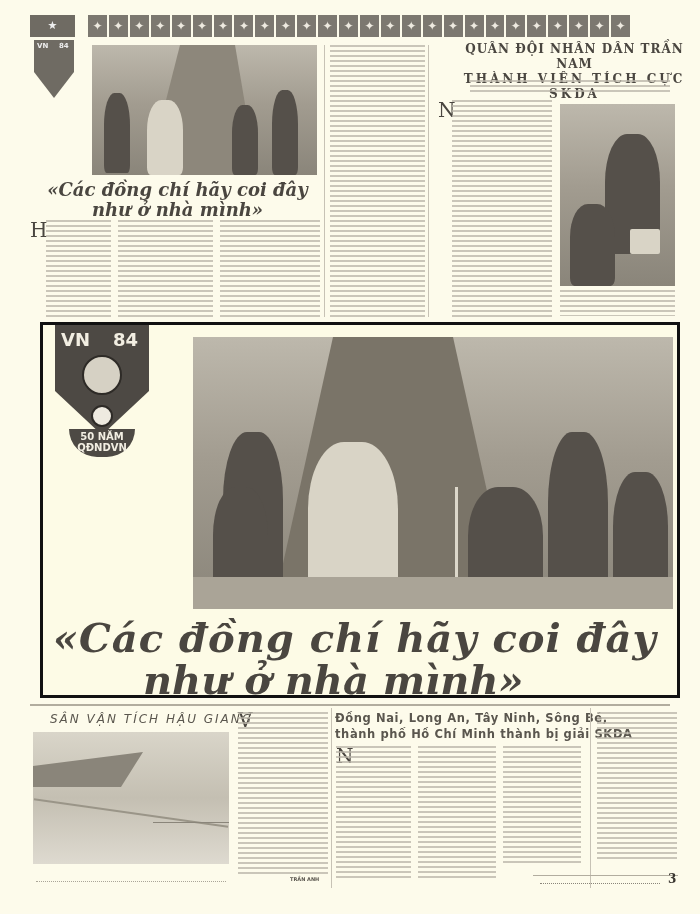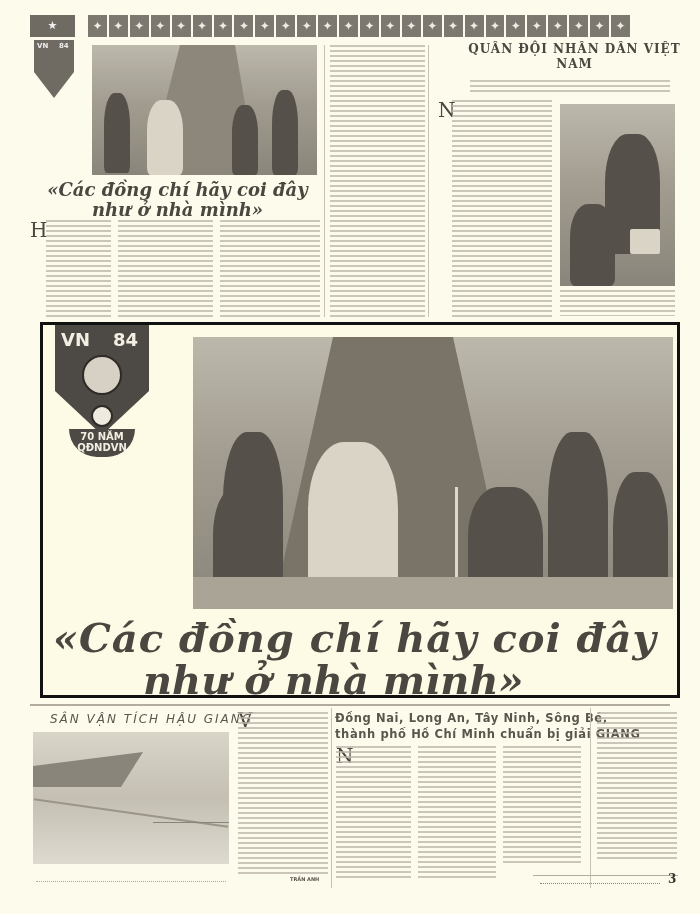--- a/index.html
+++ b/index.html
@@ -100,41 +100,42 @@
 <div class="abs" style="left:30px;top:218px;font-family:'DejaVu Serif',serif;font-size:20px;color:#4a4640;">H</div>
 <div class="abs col" style="left:46px;top:220px;width:65px;height:98px;"></div>
 <div class="abs col" style="left:118px;top:220px;width:95px;height:98px;"></div>
 <div class="abs col" style="left:220px;top:220px;width:100px;height:98px;"></div>
 
 <div class="abs rule-v" style="left:324px;top:45px;height:272px;"></div>
 <div class="abs col" style="left:330px;top:45px;width:95px;height:272px;"></div>
 <div class="abs rule-v" style="left:428px;top:45px;height:272px;"></div>
 
 <div class="abs hl-serif" style="left:452px;top:42px;width:245px;font-size:12px;line-height:15px;text-align:center;">
-  <div>QUÂN ĐỘI NHÂN DÂN VIỆT NAM</div>
+  <div>QUÂN ĐỘI NHÂN DÂN TRẦN NAM</div>
+  <div style="letter-spacing:3px;">THÀNH VIÊN TÍCH CỰC SKDA</div>
 </div>
 <div class="abs col" style="left:470px;top:80px;width:200px;height:12px;"></div>
 <div class="abs" style="left:438px;top:98px;font-family:'DejaVu Serif',serif;font-size:20px;color:#4a4640;">N</div>
 <div class="abs col" style="left:452px;top:100px;width:100px;height:218px;"></div>
 <div class="abs photo" style="left:560px;top:104px;width:115px;height:182px;">
   <div class="fig" style="left:45px;top:30px;width:55px;height:120px;"></div>
   <div class="fig" style="left:10px;top:100px;width:45px;height:82px;"></div>
   <div class="fig light" style="left:70px;top:125px;width:30px;height:25px;border-radius:2px;"></div>
 </div>
 <div class="abs col" style="left:560px;top:290px;width:115px;height:26px;"></div>
 
 <div class="abs inset">
   <div class="badge-lg">
     <div class="shield"></div>
     <span class="vn">VN</span>
     <span class="n84">84</span>
     <div class="globe"></div>
     <div class="ball"></div>
     <div class="label">
-      <div>70 NĂM</div>
+      <div>50 NĂM</div>
       <div>QĐNDVN</div>
     </div>
   </div>
 
   <div class="photo" style="position:absolute;left:150px;top:12px;width:480px;height:272px;">
     <div class="curtain" style="left:80px;top:0;width:240px;height:272px;clip-path:polygon(25% 0,75% 0,100% 100%,0 100%);background:#7a7468;"></div>
     <div class="fig" style="left:30px;top:95px;width:60px;height:170px;"></div>
     <div class="fig" style="left:20px;top:150px;width:55px;height:120px;"></div>
     <div class="fig light" style="left:115px;top:105px;width:90px;height:167px;"></div>
     <div class="fig" style="left:275px;top:150px;width:75px;height:122px;"></div>
@@ -160,21 +161,21 @@
 </div>
 <div class="abs caption" style="left:36px;top:876px;width:190px;height:6px;border-bottom:1px dotted #aaa598;"></div>
 
 <div class="abs" style="left:238px;top:708px;font-family:'DejaVu Serif',serif;font-size:20px;color:#4a4640;">V</div>
 <div class="abs col" style="left:238px;top:712px;width:90px;height:162px;"></div>
 <div class="abs" style="left:290px;top:876px;font-size:5px;font-weight:bold;color:#5a564e;">TRẦN ANH</div>
 <div class="abs rule-v" style="left:331px;top:708px;height:180px;"></div>
 
 <div class="abs hl-sans" style="left:335px;top:710px;font-size:11.5px;line-height:16px;letter-spacing:.6px;">
   <div>Đồng Nai, Long An, Tây Ninh, Sông Bé,</div>
-  <div>thành phố Hồ Chí Minh chuẩn bị giải GIANG</div>
+  <div>thành phố Hồ Chí Minh thành bị giải SKDA</div>
 </div>
 <div class="abs" style="left:336px;top:744px;font-family:'DejaVu Serif',serif;font-size:20px;color:#4a4640;">N</div>
 <div class="abs col" style="left:336px;top:746px;width:75px;height:132px;"></div>
 <div class="abs col" style="left:418px;top:746px;width:78px;height:132px;"></div>
 <div class="abs col" style="left:503px;top:746px;width:78px;height:120px;"></div>
 <div class="abs col" style="left:597px;top:712px;width:80px;height:150px;"></div>
 <div class="abs rule-v" style="left:590px;top:708px;height:180px;"></div>
 
 <div class="abs rule-h" style="left:533px;top:875px;width:145px;height:1px;"></div>
 <div class="abs folio" style="left:540px;top:878px;width:120px;height:6px;border-bottom:1px dotted #8a857a;"></div>

